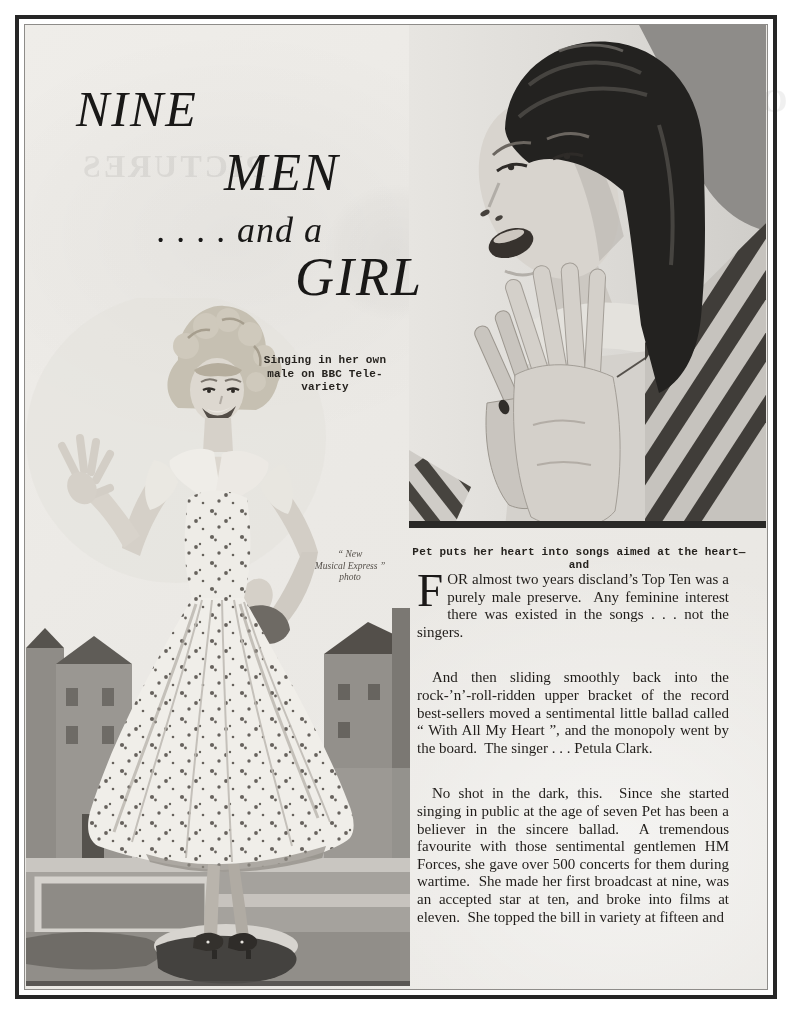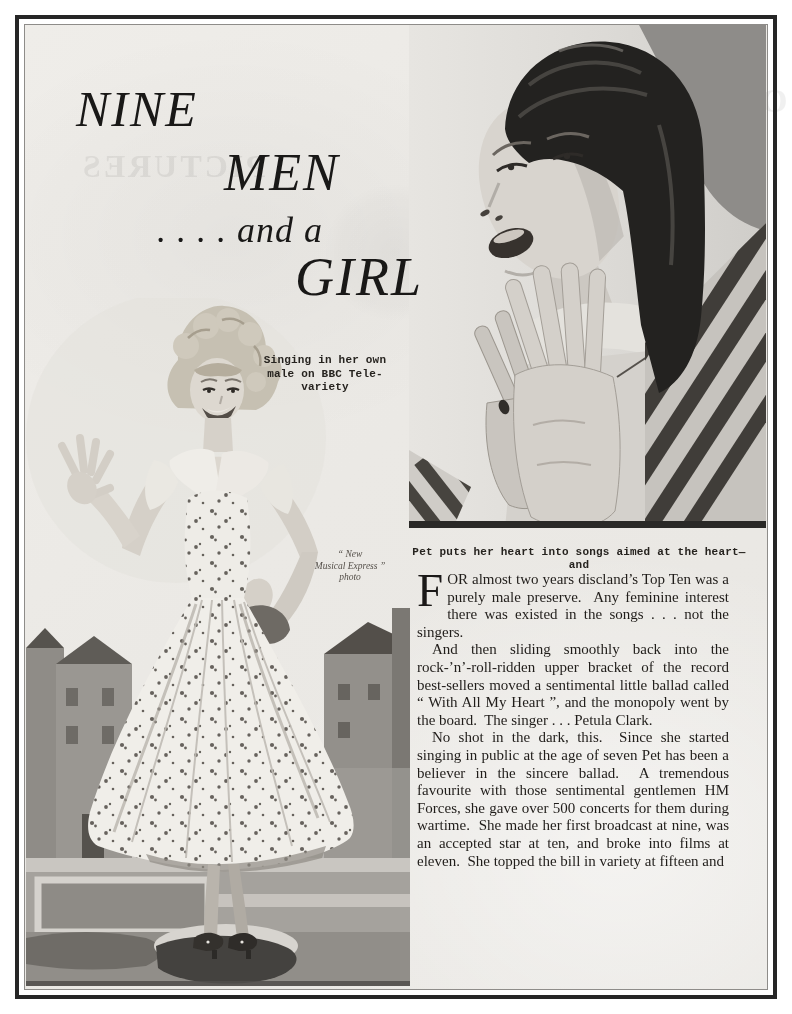--- a/index.html
+++ b/index.html
@@ -41,21 +41,21 @@
             font-weight:bold;color:#26231f;text-align:center;}
   .cap-bbc{left:262px;top:354px;width:126px;font-size:11px;line-height:13.5px;letter-spacing:0.2px;}
   .cap-right{left:410px;top:546px;width:338px;font-size:11px;line-height:13px;letter-spacing:0.2px;}
   .cap-credit{position:absolute;left:292px;top:549px;width:116px;z-index:5;
               font-family:"Liberation Serif",serif;font-style:italic;font-size:9.5px;
               line-height:11.5px;text-align:center;color:#55504a;}
   
   .article{position:absolute;left:417px;top:571px;width:312px;z-index:5;
            font-size:15px;line-height:17.6px;text-align:justify;color:#201d1a;}
   .article p{margin:0;white-space:pre-wrap;}
-  .article p.indent{text-indent:15px;}
+  .article p.indent{text-indent:15px;margin-top:28px;}
   .dropcap{float:left;font-size:47px;line-height:36px;padding:1px 4px 0 0;
            font-family:"Liberation Serif",serif;color:#1b1918;}
 </style>
 </head>
 <body>
 
 <div class="stage">
   <div class="paper"></div>
 
   <div class="ghost ghost-top">OLD FAVOURITES</div>

